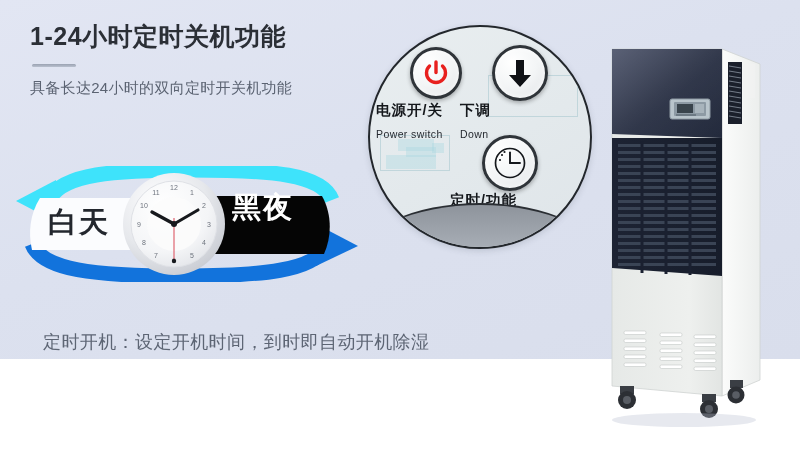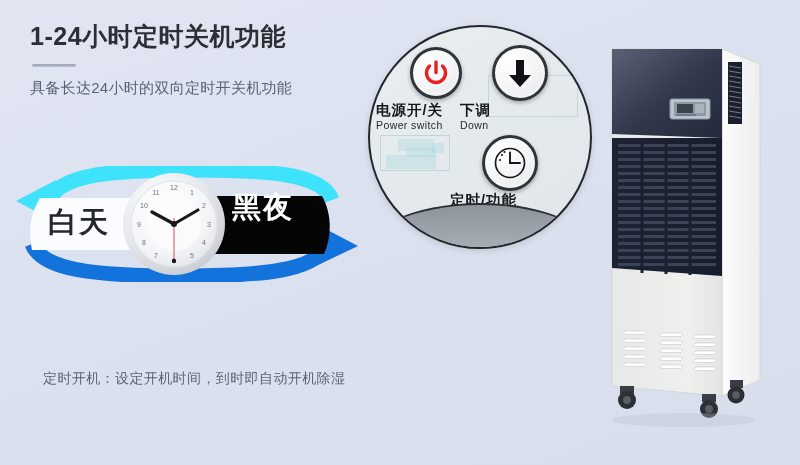--- a/index.html
+++ b/index.html
@@ -3,21 +3,21 @@
 <meta charset="utf-8">
 <style>
   * { box-sizing: border-box; margin: 0; padding: 0; }
   html, body {
     width: 800px; height: 465px;
     font-family: "Liberation Sans", "DejaVu Sans", sans-serif;
     overflow: hidden;
   }
   #page {
     position: relative;
-    width: 800px; height: 465px;
+    width: 800px; height: 359px;
     background: linear-gradient(160deg, #e2e6f3 0%, #dce1ef 45%, #d9deec 100%);
   }
 
   
   #heading-block { position: absolute; left: 30px; top: 22px; width: 340px; }
   #page-title {
     font-size: 25px;
     font-weight: 700;
     color: #2b2f36;
     letter-spacing: 0.5px;
@@ -51,26 +51,25 @@
   }
   #day-label  { left: 48px;  top: 208px; color: #23272e; }
   #night-label{ left: 232px; top: 193px; color: #ffffff; }
 
   
   #clock-wrap { position: absolute; left: 122px; top: 172px; width: 104px; height: 104px; }
 
   
   #desc-block { position: absolute; left: 43px; top: 330px; }
   .desc-line {
-    font-size: 14px;
+    font-size: 18px;
     color: #5d6574;
     letter-spacing: 0.4px;
     margin-bottom: 15px;
     white-space: nowrap;
-    margin-top: 40px;
   }
 
   
   #control-circle {
     position: absolute; left: 368px; top: 25px;
     width: 224px; height: 224px;
     border-radius: 50%;
     overflow: hidden;
     border: 2px solid #23272c;
     background: linear-gradient(150deg,#e9eef0 0%, #e3e9ec 55%, #dfe5e9 100%);
@@ -92,21 +91,21 @@
     border: 3px solid #2f3439;
     box-shadow: 0 2px 4px rgba(0,0,0,0.30), inset 0 0 6px rgba(255,255,255,0.9);
     display: flex; align-items: center; justify-content: center;
   }
   #btn-power  { left: 40px;  top: 20px;  width: 52px; height: 52px; }
   #btn-down   { left: 122px; top: 18px;  width: 56px; height: 56px; }
   #btn-timer  { left: 112px; top: 108px; width: 56px; height: 56px; }
 
   .ctrl-caption { position: absolute; text-align: left; width: 120px; }
   .cap-cn { font-size: 14.5px; font-weight: 700; color: #15181c; letter-spacing: 1px; line-height: 1.1; white-space: nowrap; }
-  .cap-en { font-size: 10.5px; color: #262a30; letter-spacing: 0.4px; margin-top: 0; white-space: nowrap; }
+  .cap-en { font-size: 10.5px; color: #262a30; letter-spacing: 0.4px; margin-top: 9px; white-space: nowrap; }
   #cap-power { left: 6px;   top: 76px; }
   #cap-down  { left: 90px;  top: 76px; }
   #cap-timer { left: 80px;  top: 166px; }
 
   
   #machine { position: absolute; left: 598px; top: 28px; width: 190px; height: 408px; }
 </style>
 </head>
 <body>
 

